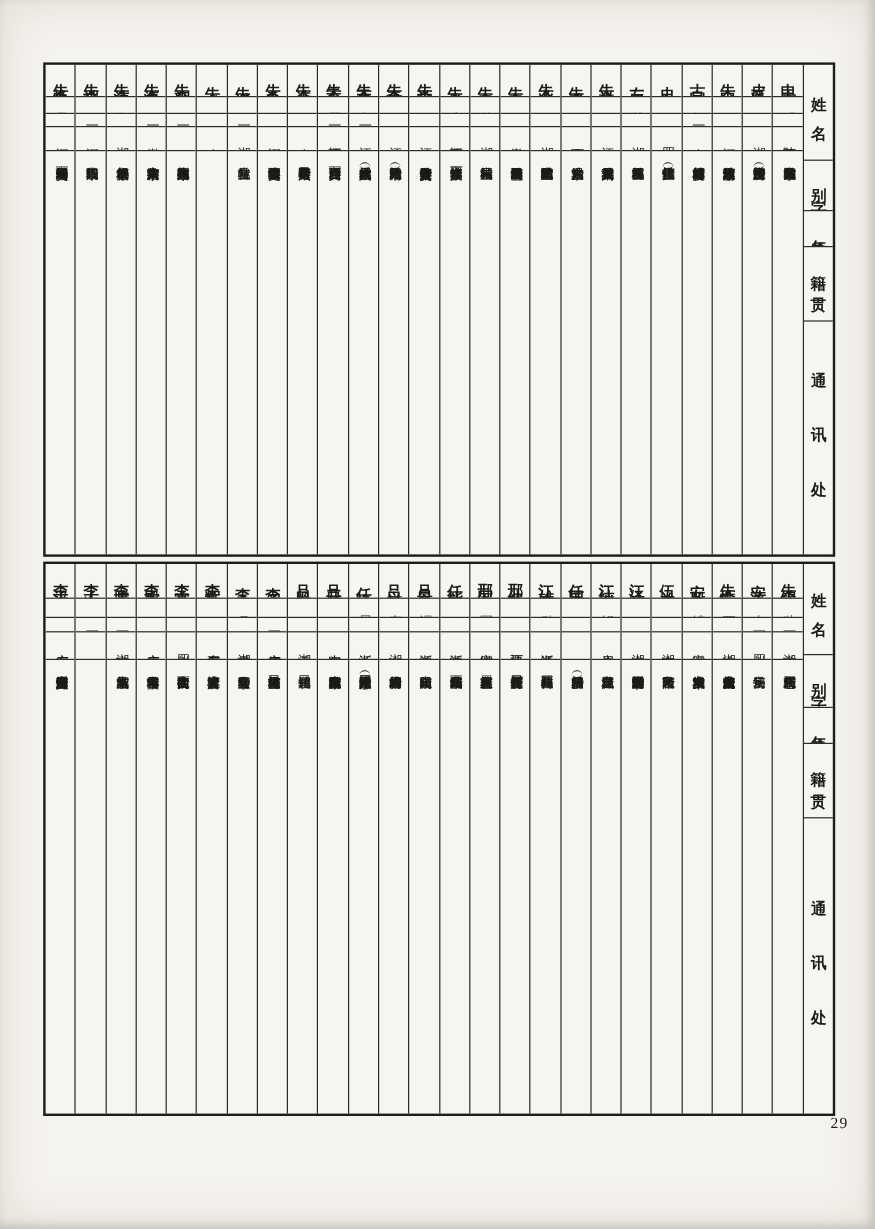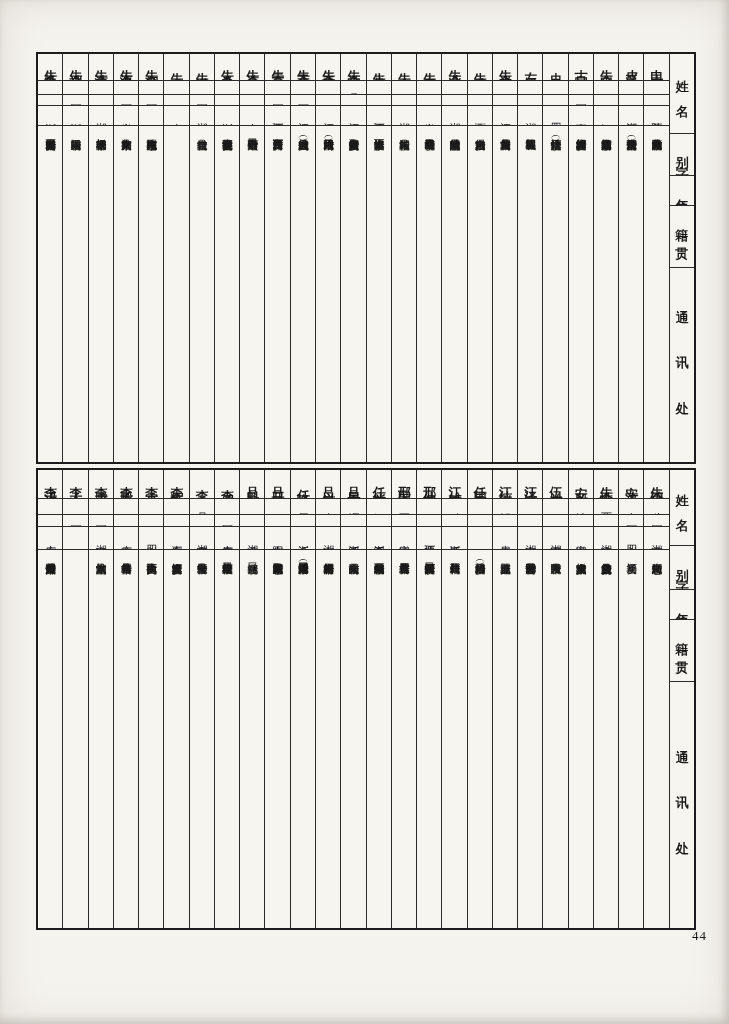--- a/index.html
+++ b/index.html
@@ -988,15 +988,15 @@
         </div>
     <div class="cell c-native">
           <span>广东台山</span>
         </div>
     <div class="cell c-addr">
           <span>广州市水舟湾十六号美洲同盟会俱乐部</span>
         </div>
   </div>
 </div>
 
-  <div class="page-number">44</div>
+  <div class="page-number">29</div>
 
 </div>
 
 </body></html>

